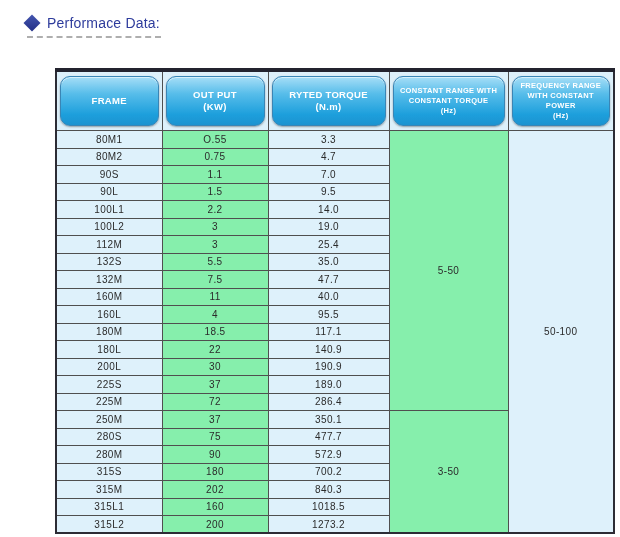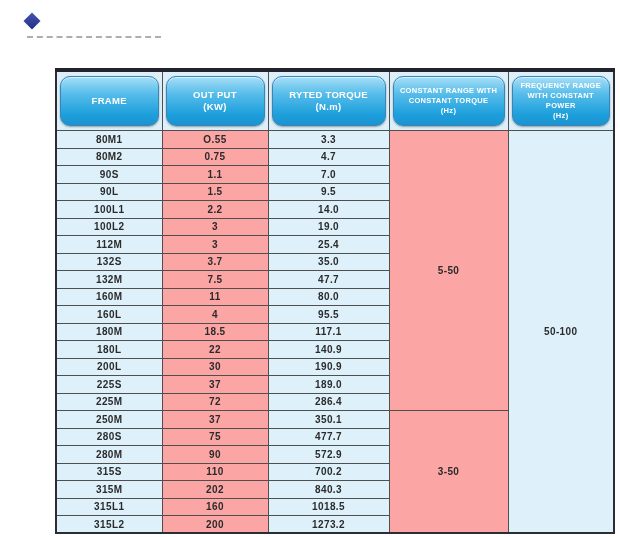--- a/index.html
+++ b/index.html
@@ -30,44 +30,45 @@
     border-collapse:collapse;table-layout:fixed;width:558px;
     border:2px solid #2c2c35;border-top:4px solid #23232e;
   }
   th,td{
     border:1px solid #4f4f4f;
     padding:0;margin:0;text-align:center;vertical-align:middle;
     overflow:hidden;
   }
   thead tr{height:58px;}
   thead th{background:#ddf0fa;}
-  tbody tr{height:17.5px;font-weight:bold;}
+  tbody tr{height:17.5px;}
   tbody td{
     font-size:10px;color:#2b2b2b;letter-spacing:0.4px;
   }
   .c-blue{background:#def1fb;}
-  .c-white{background:#fca5a5;}
+  .c-white{background:#86efac;}
   .hdr-btn{
     margin:4px 3px;height:50px;border-radius:10px;
     border:1px solid #3a85b5;
     background:linear-gradient(180deg,#a6def7 0%,#57bdea 35%,#1d9fdc 78%,#1b93d0 100%);
     box-shadow:inset 0 1px 0 rgba(255,255,255,.55), 0 1px 2px rgba(0,0,0,.35);
     color:#ffffff;font-weight:bold;
     display:flex;flex-direction:column;justify-content:center;align-items:center;
     line-height:1.3;font-size:9.5px;letter-spacing:0.3px;
     text-align:center;padding:0 2px;box-sizing:border-box;
   }
   th:nth-child(4) .hdr-btn, th:nth-child(5) .hdr-btn{font-size:7.5px;line-height:1.35;}
   .hdr-unit:empty{display:none;}
 </style>
 </head>
 <body>
 
 <div class="title-row">
   <span class="diamond"></span>
+  <span class="title-text">Performace Data:</span>
 </div>
 <div class="dashes"></div>
 
 <div class="table-wrap">
   <table class="perf">
     <colgroup>
       <col style="width:106px">
         <col style="width:106px">
         <col style="width:121px">
       <col style="width:119px">
@@ -140,32 +141,32 @@
           <td class="c-white">3</td>
           <td class="c-blue">19.0</td>
         </tr>
         <tr>
           <td class="c-blue">112M</td>
           <td class="c-white">3</td>
           <td class="c-blue">25.4</td>
         </tr>
         <tr>
           <td class="c-blue">132S</td>
-          <td class="c-white">3.7</td>
+          <td class="c-white">5.5</td>
           <td class="c-blue">35.0</td>
         </tr>
         <tr>
           <td class="c-blue">132M</td>
           <td class="c-white">7.5</td>
           <td class="c-blue">47.7</td>
         </tr>
         <tr>
           <td class="c-blue">160M</td>
           <td class="c-white">11</td>
-          <td class="c-blue">80.0</td>
+          <td class="c-blue">40.0</td>
         </tr>
         <tr>
           <td class="c-blue">160L</td>
           <td class="c-white">4</td>
           <td class="c-blue">95.5</td>
         </tr>
         <tr>
           <td class="c-blue">180M</td>
           <td class="c-white">18.5</td>
           <td class="c-blue">117.1</td>
@@ -201,21 +202,21 @@
           <td class="c-white">75</td>
           <td class="c-blue">477.7</td>
         </tr>
         <tr>
           <td class="c-blue">280M</td>
           <td class="c-white">90</td>
           <td class="c-blue">572.9</td>
         </tr>
         <tr>
           <td class="c-blue">315S</td>
-          <td class="c-white">110</td>
+          <td class="c-white">180</td>
           <td class="c-blue">700.2</td>
         </tr>
         <tr>
           <td class="c-blue">315M</td>
           <td class="c-white">202</td>
           <td class="c-blue">840.3</td>
         </tr>
         <tr>
           <td class="c-blue">315L1</td>
           <td class="c-white">160</td>

